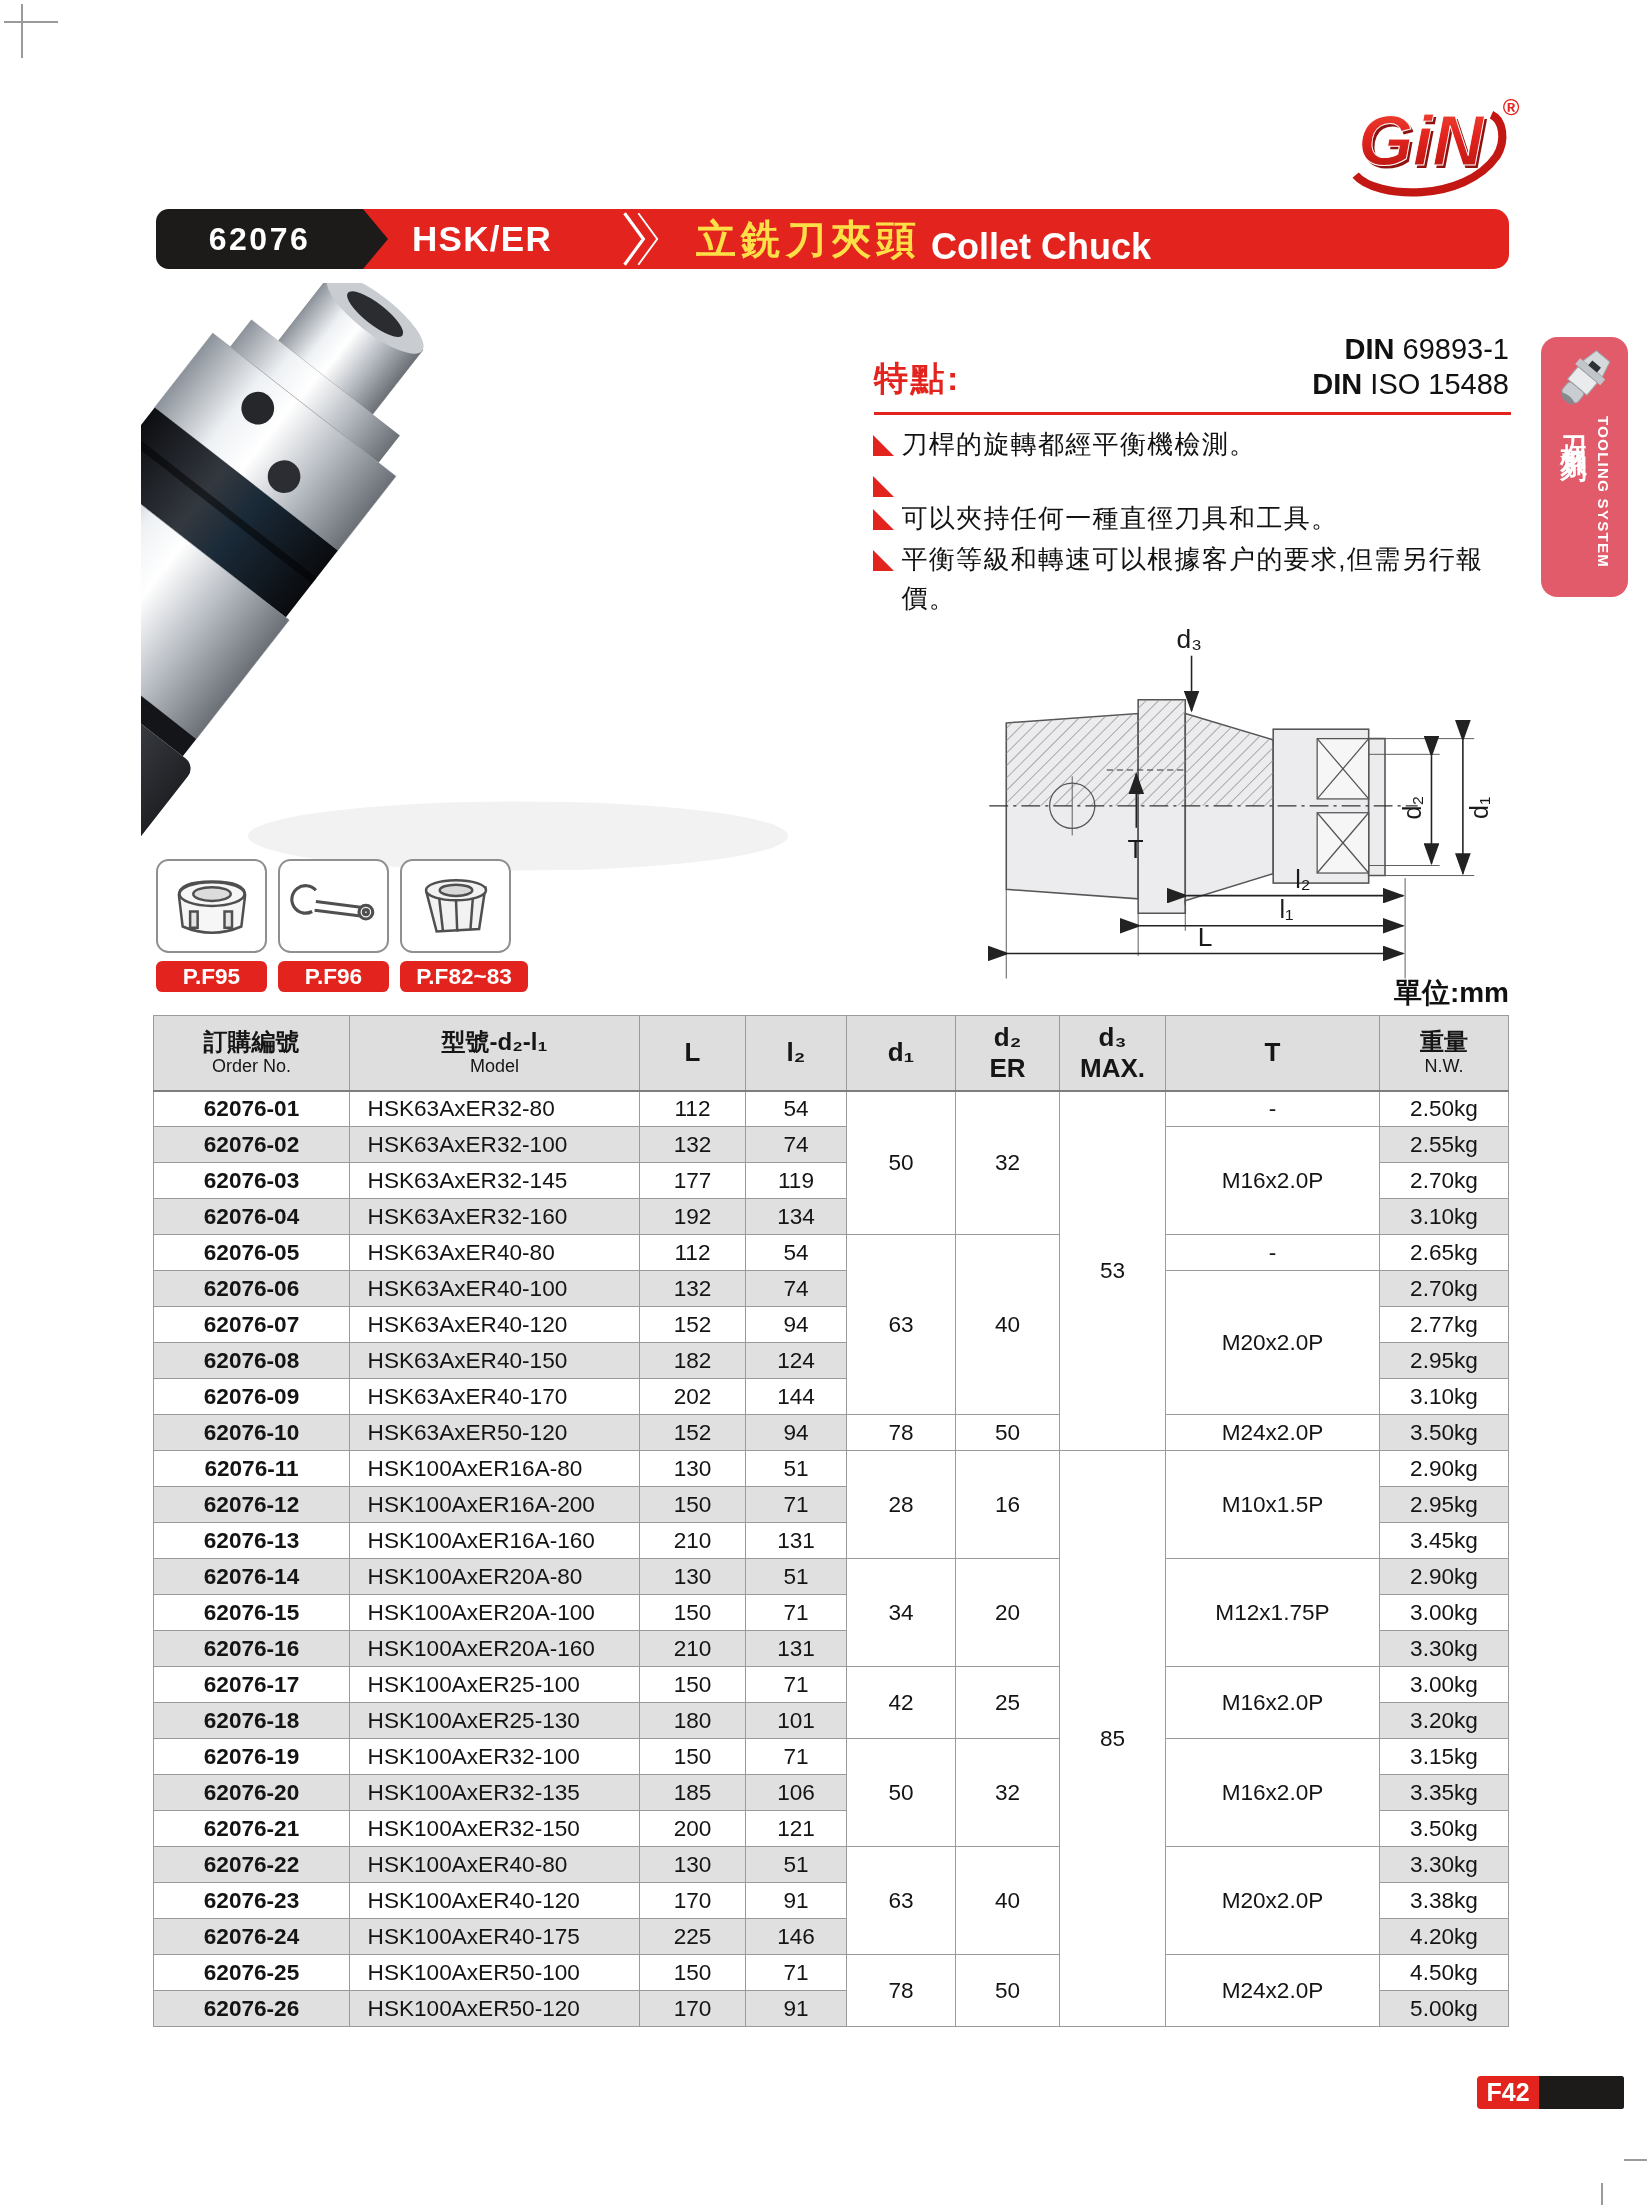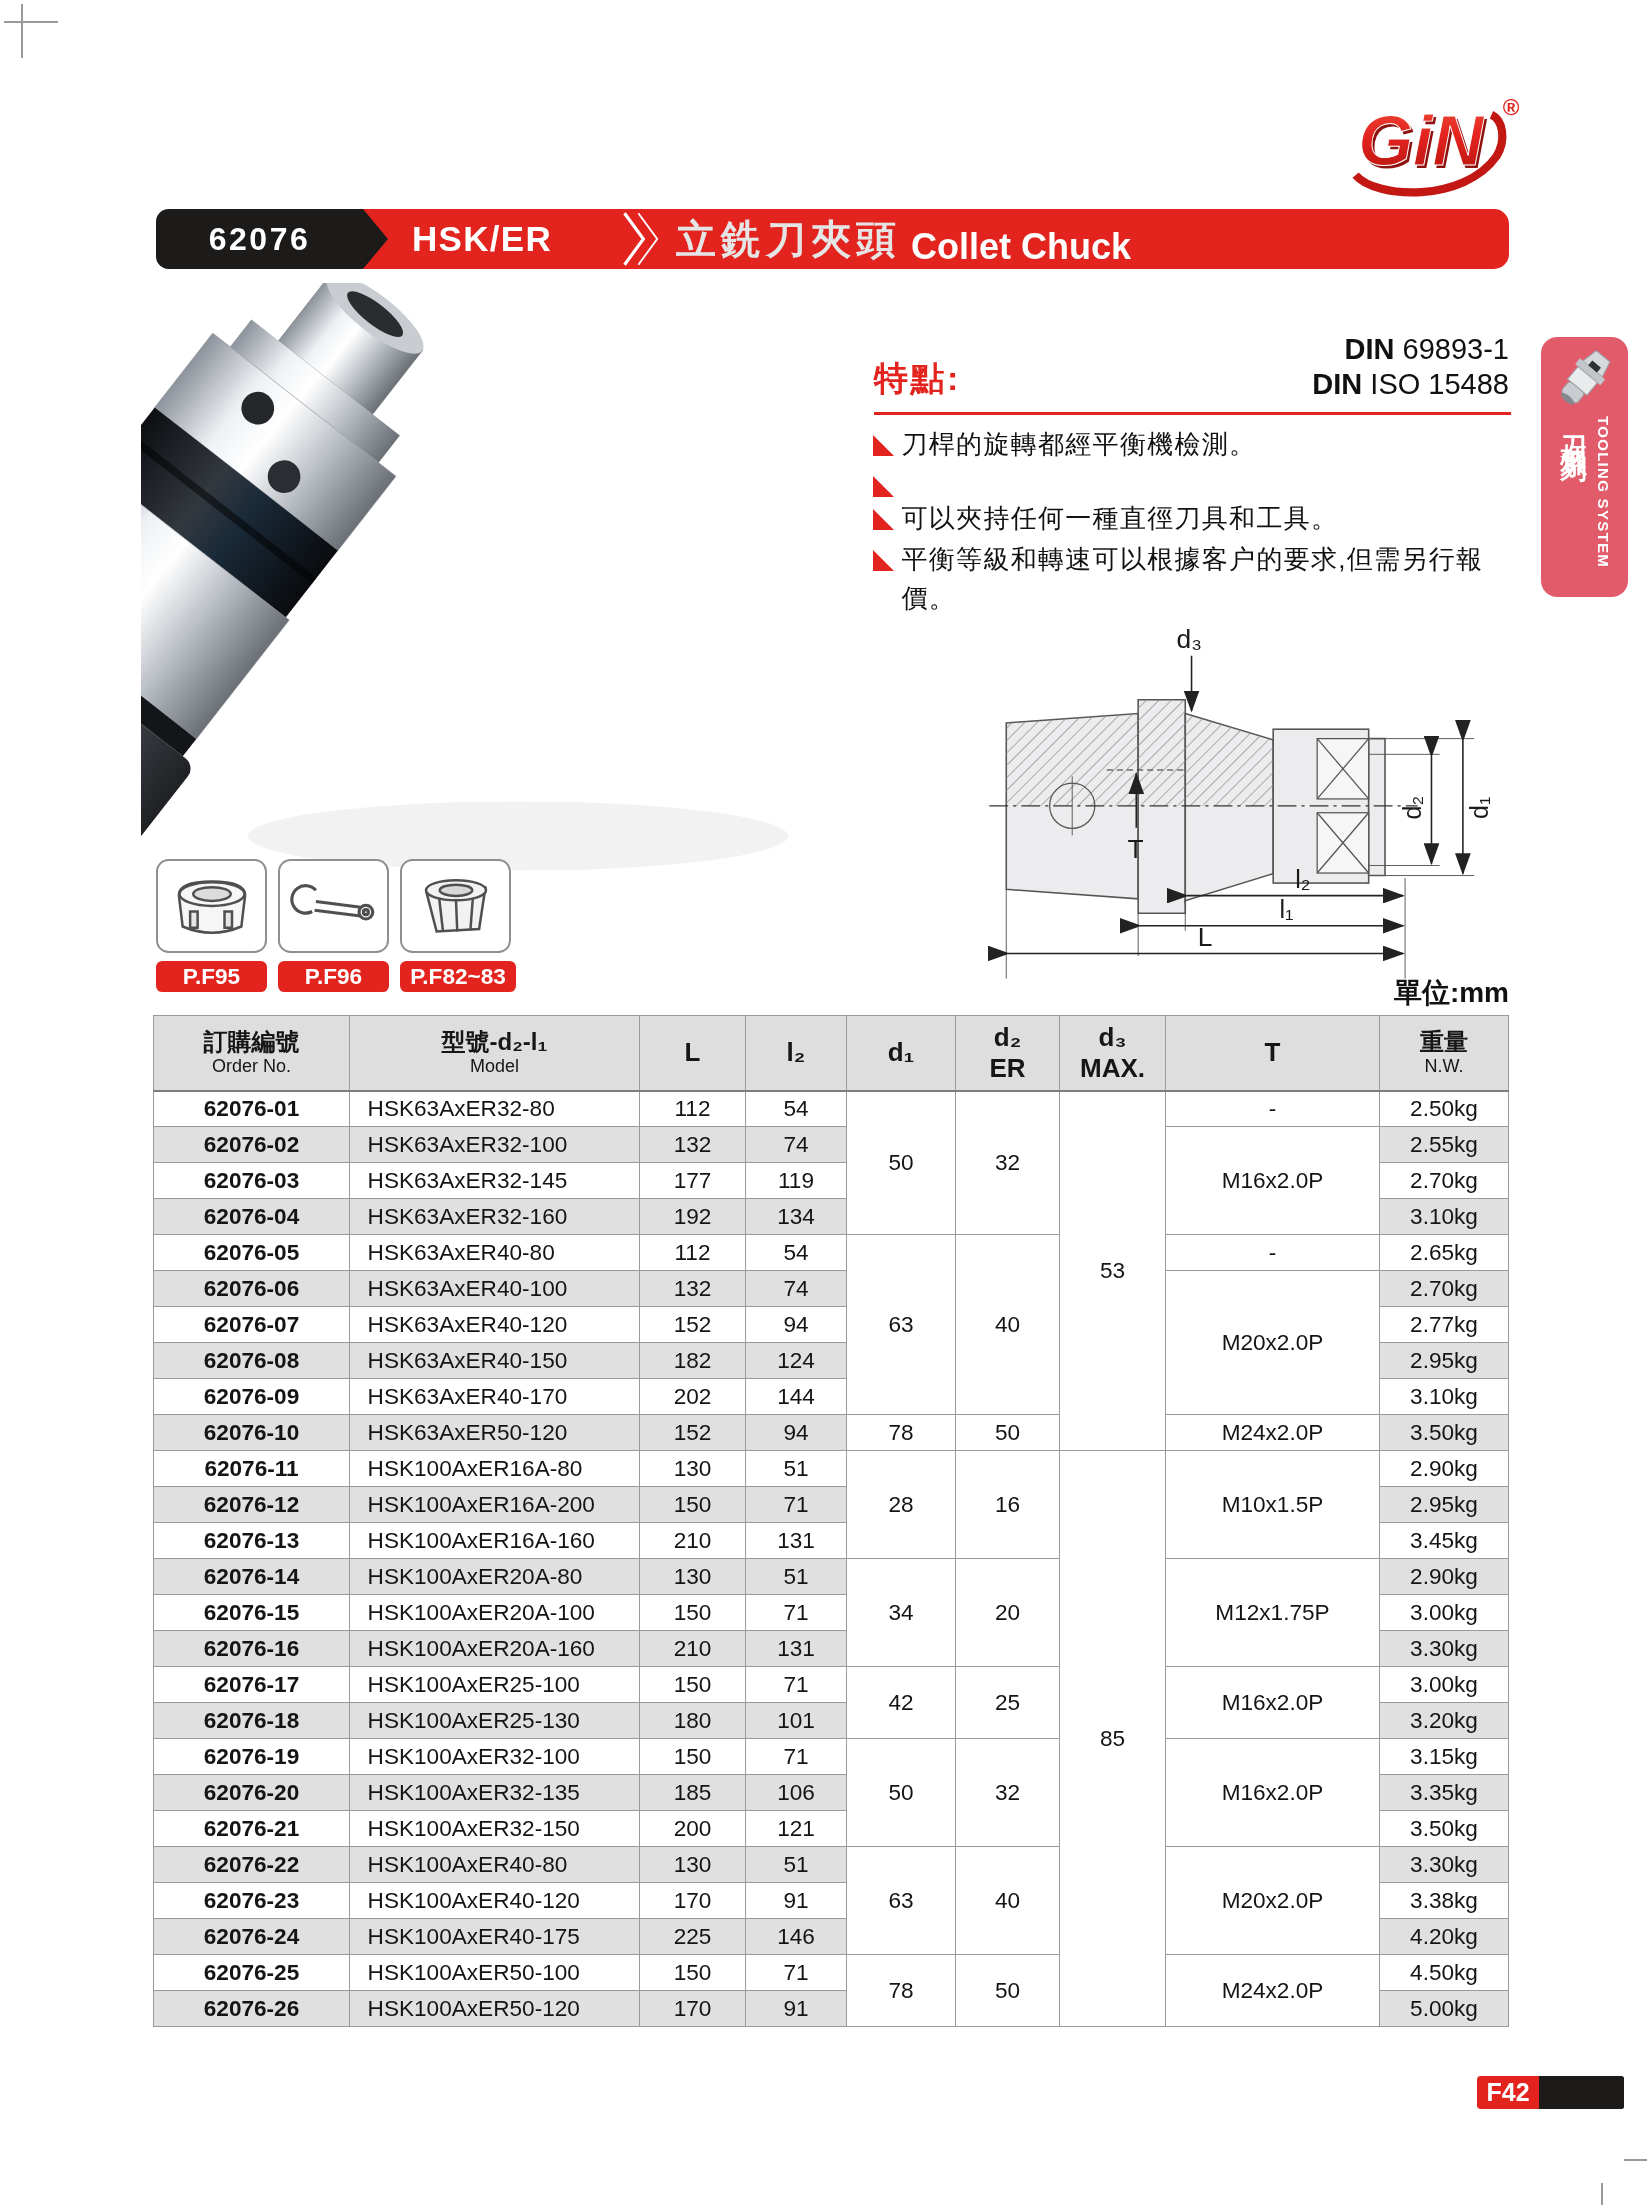--- a/index.html
+++ b/index.html
@@ -18,21 +18,21 @@
   
   .code-box{position:absolute;left:156px;top:209px;width:207px;height:60px;background:var(--black_box);
             border-radius:12.6px 0 0 12.6px;display:flex;align-items:center;justify-content:center;z-index:3;}
   .code-box .code{color:#fff;font-size:32px;font-weight:700;letter-spacing:2.5px;}
   .code-arrow{position:absolute;left:363px;top:209px;width:0;height:0;z-index:3;
               border-top:30px solid transparent;border-bottom:30px solid transparent;border-left:25px solid var(--black_box);}
   .banner{position:absolute;left:352px;top:209px;width:1157px;height:60px;background:var(--red);
           border-radius:0 15px 15px 0;display:flex;align-items:center;z-index:2;}
   .banner .series{margin-left:60px;color:#fff;font-size:35px;font-weight:700;letter-spacing:1.3px;}
   .banner .chev{margin-left:70px;flex:0 0 auto;}
-  .banner .title-zh{margin-left:15px;color:#e5e5e5;font-size:40px;font-weight:700;letter-spacing:5px;}
+  .banner .title-zh{margin-left:35px;color:#fde047;font-size:40px;font-weight:700;letter-spacing:5px;}
   .banner .title-en{margin-left:10px;margin-top:16.3px;color:#fff;font-size:36px;font-weight:700;}
 
   
   .din-block{position:absolute;left:1132px;top:332px;width:377px;text-align:right;font-size:29px;line-height:35px;color:#111;}
   .din-block b{font-weight:700;}
   .feat-head{position:absolute;left:874px;top:356px;color:var(--red);font-size:34px;font-weight:700;letter-spacing:2.5px;}
   .feat-underline{position:absolute;left:874px;top:412px;width:637px;height:2.5px;background:var(--red);}
   .feat-list{position:absolute;left:873px;top:425px;width:663px;list-style:none;}
   .feat-list li{display:flex;align-items:flex-start;margin-bottom:1.9px;}
   .tri{flex:0 0 auto;width:0;height:0;border-bottom:21.4px solid var(--red);border-right:21.4px solid transparent;margin:10px 7.5px 0 0;}
@@ -305,21 +305,21 @@
         <line x1="102" y1="46" x2="98" y2="98"></line>
       </g>
     </svg>
   </div>
   <div class="thumb-badge" style="left:156px;top:961px;width:111px;">
       <span>P.F95</span>
     </div>
   <div class="thumb-badge" style="left:278px;top:961px;width:111px;">
       <span>P.F96</span>
     </div>
-  <div class="thumb-badge" style="left:400px;top:961px;width:116px;">
+  <div class="thumb-badge" style="left:400px;top:961px;width:128px;">
       <span>P.F82~83</span>
     </div>
 
   <div class="spec-wrap">
     <table class="spec">
       <colgroup>
         <col style="width:196px">
           <col style="width:290px">
           <col style="width:106px">
           <col style="width:101px">

